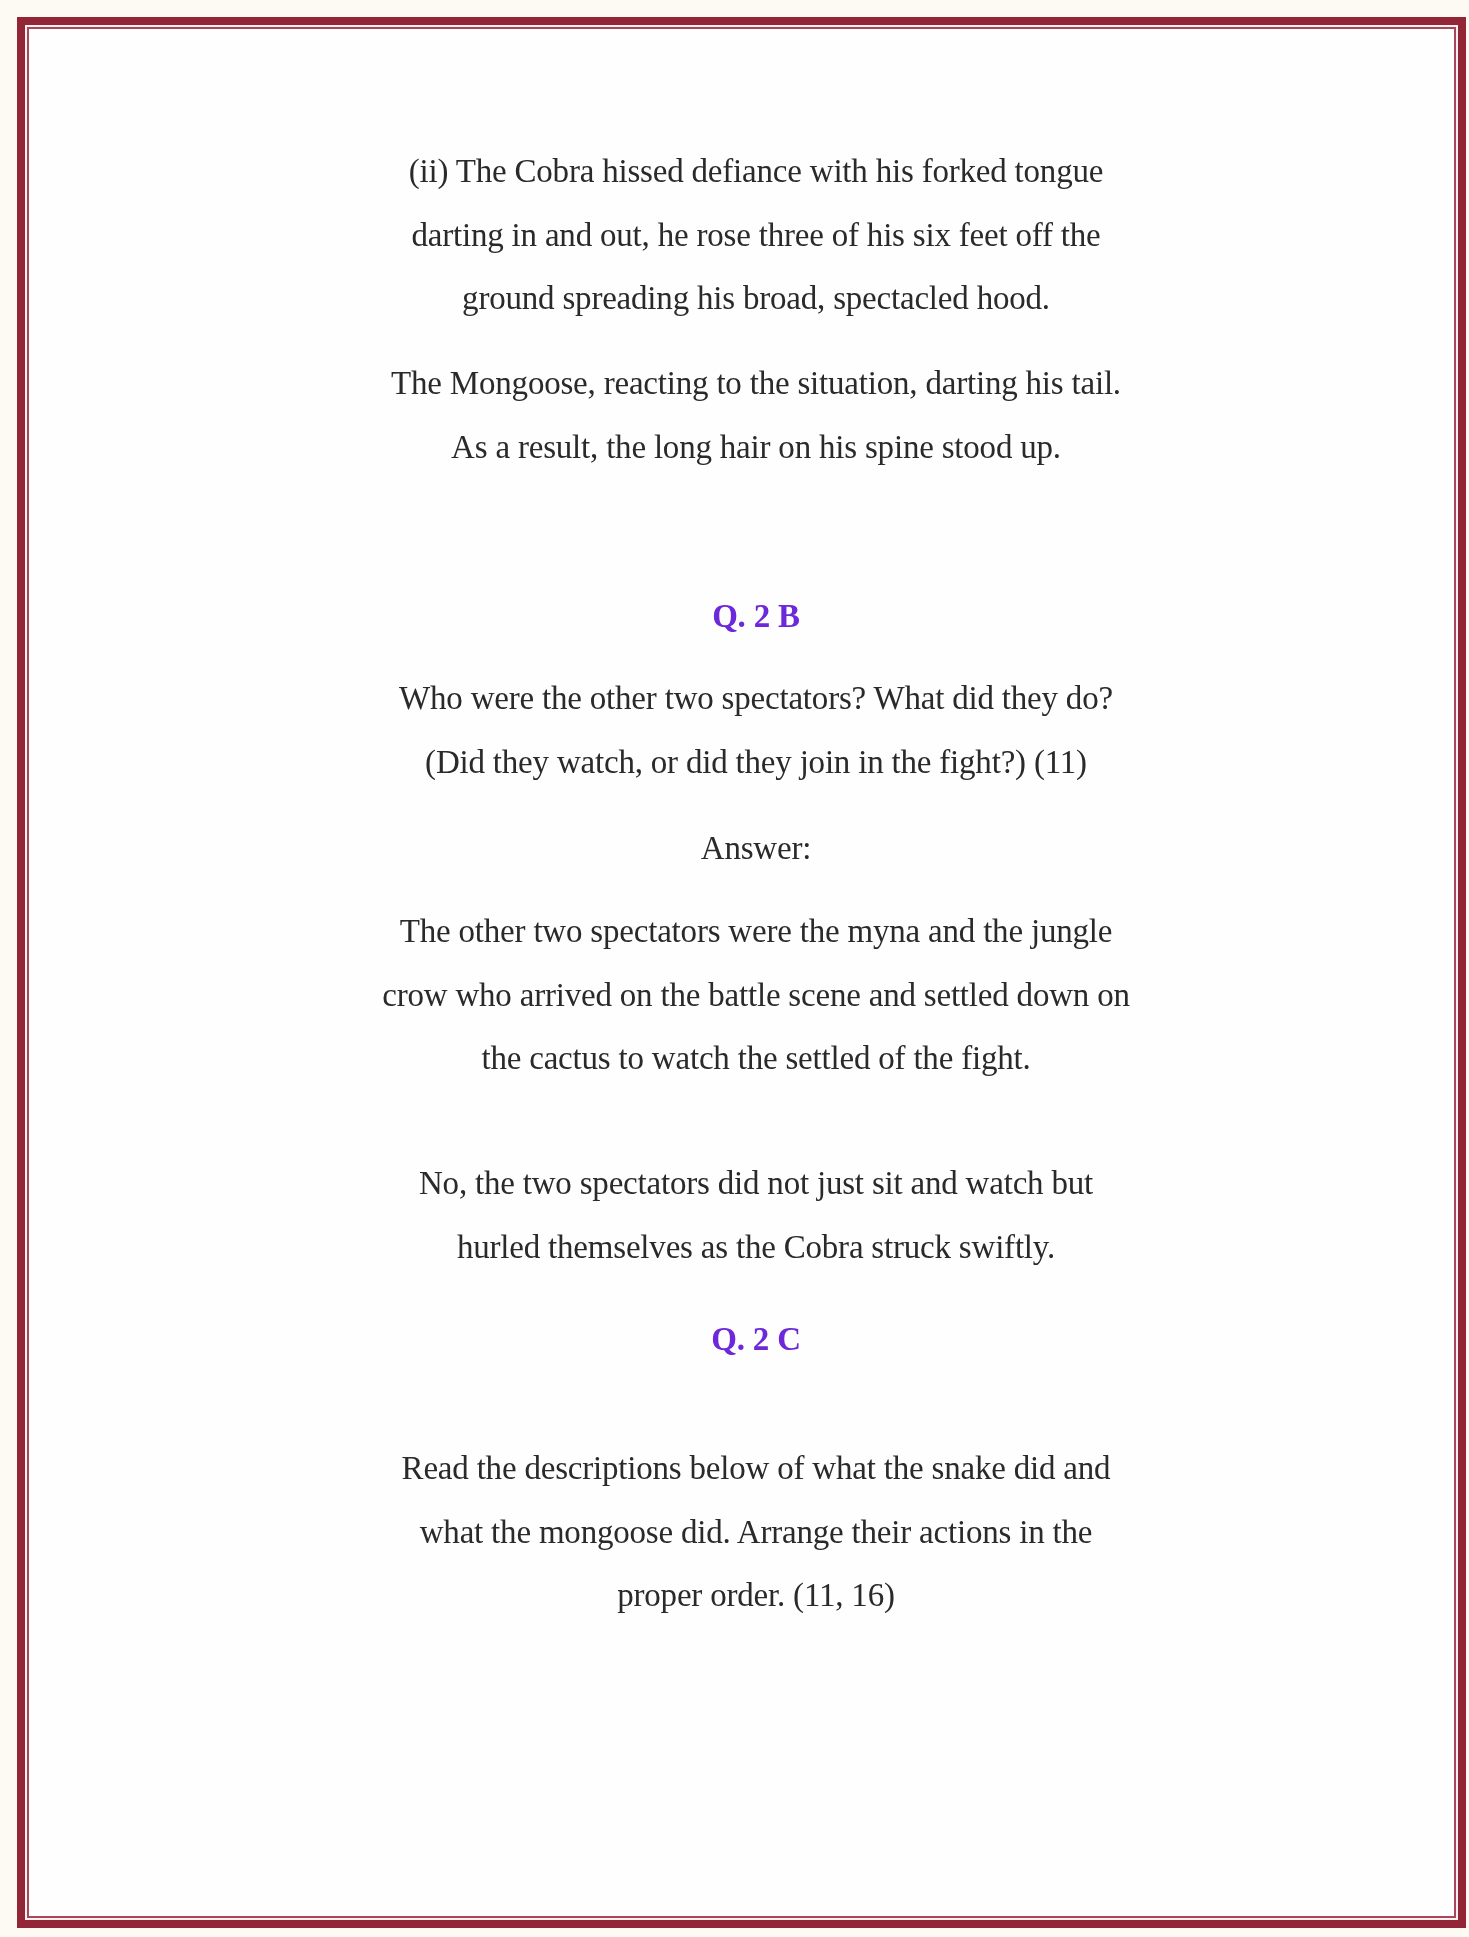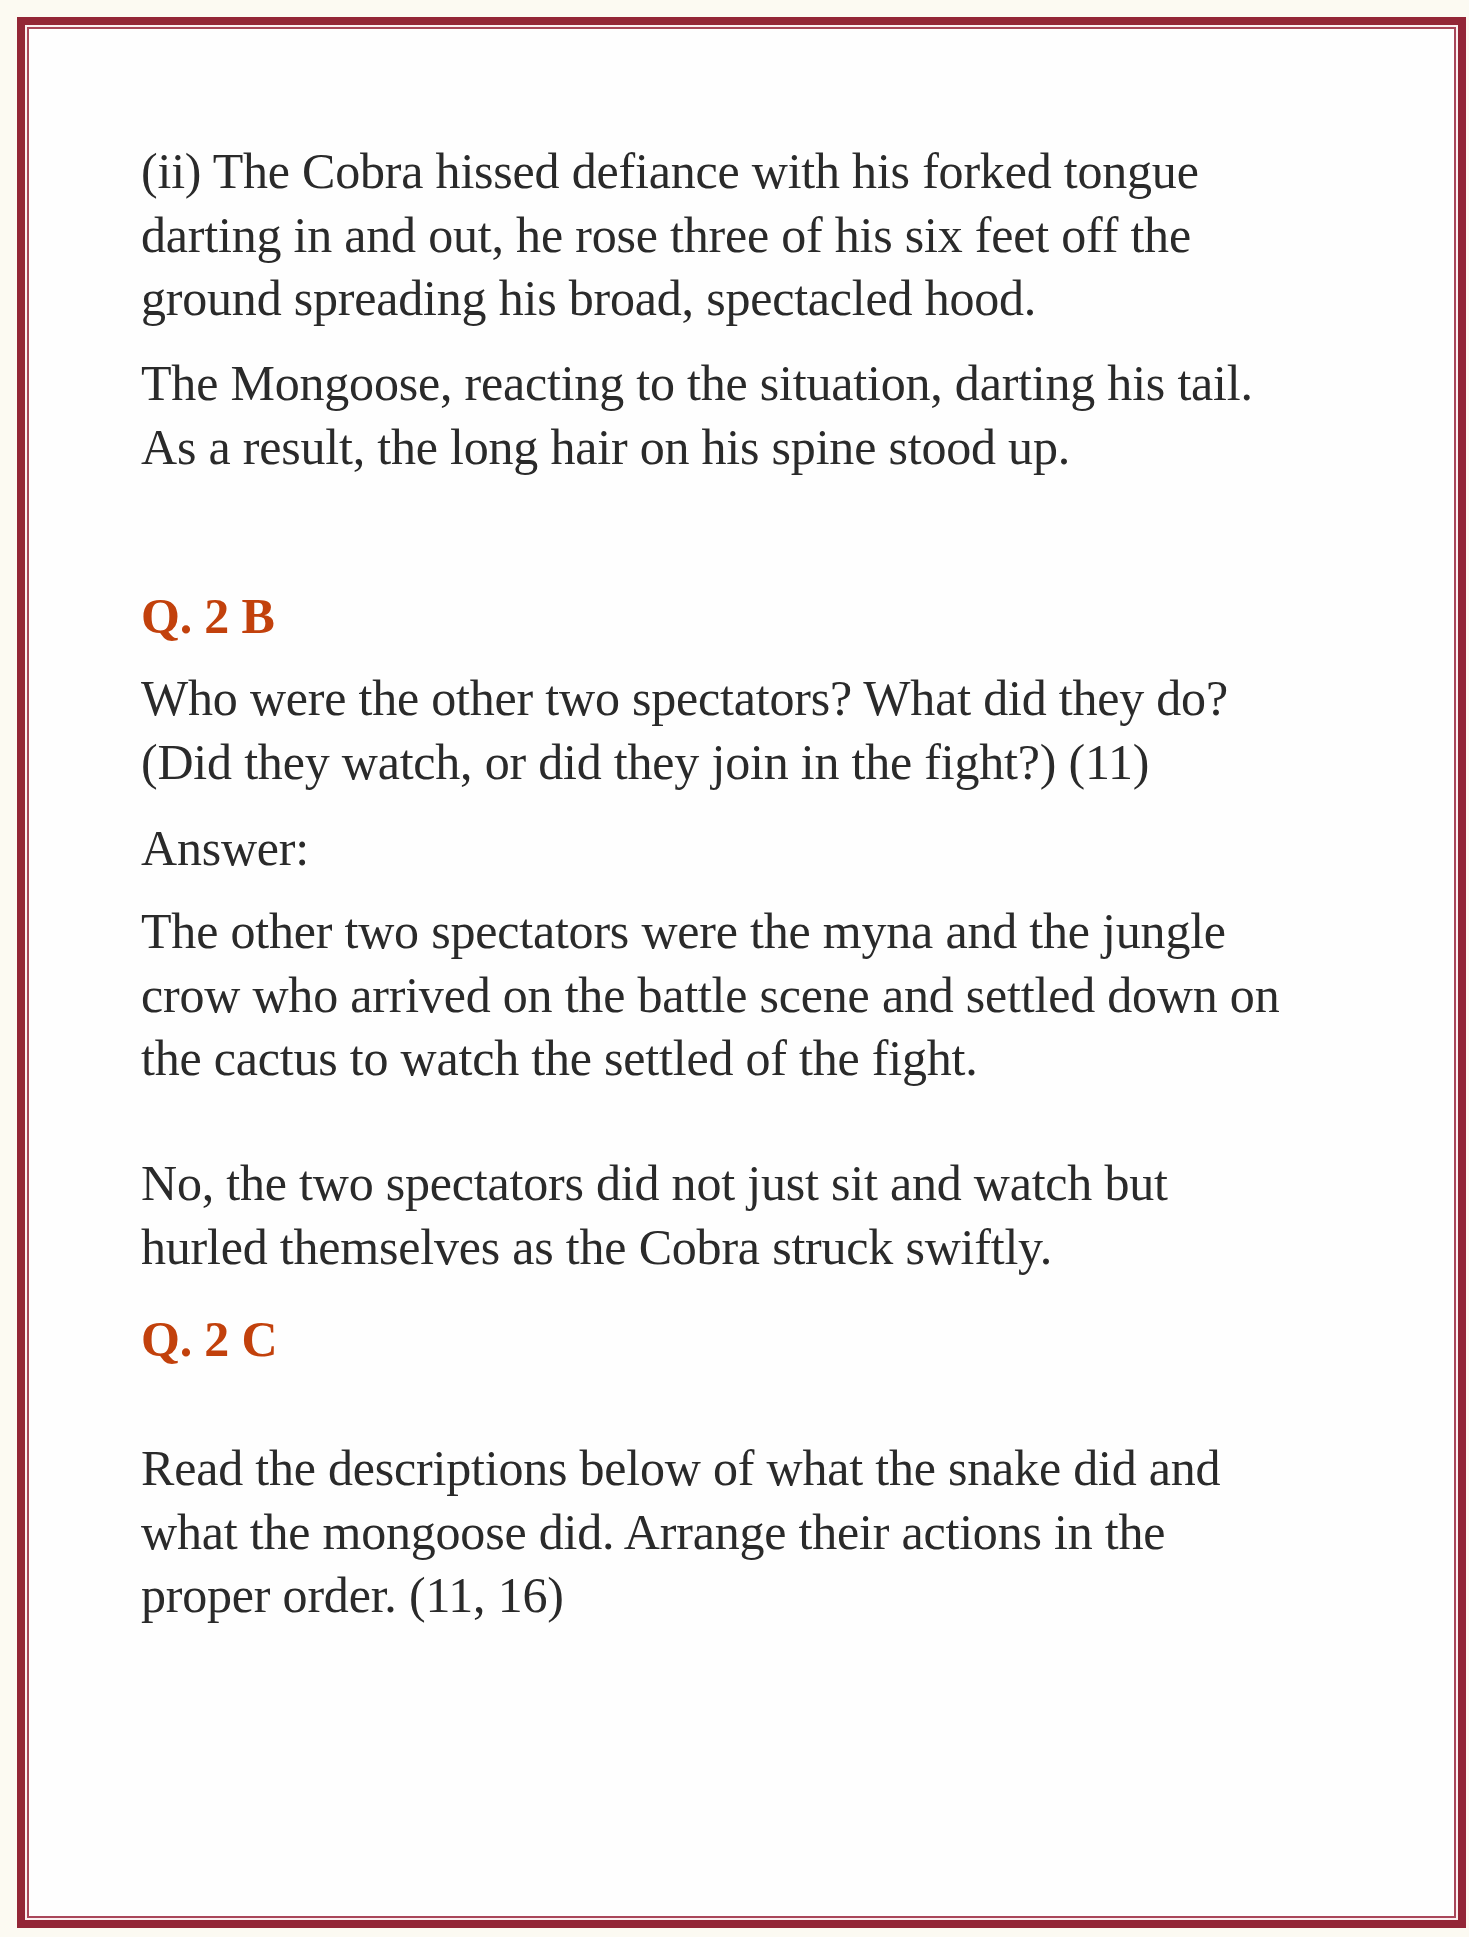--- a/index.html
+++ b/index.html
@@ -32,29 +32,30 @@
     bottom: 2px;
     box-sizing: border-box;
     border: 2px solid #a9475a;
     background: #fefefe;
   }
   .block {
     position: absolute;
     left: 141px;
     width: 1230px;
     margin: 0;
-    font-size: 50px;
+    font-size: 33px;
     line-height: 63.5px;
     color: #2a2a2a;
     letter-spacing: -0.2px;
     white-space: pre-line;
+    text-align: center;
   }
   .heading {
     font-weight: bold;
-    color: #c2410c;
+    color: #6d28d9;
   }
 </style>
 </head>
 <body>
 
 <div class="frame-outer">
   <div class="frame-inner"></div>
 </div>
 
 <p class="block" style="top:140px;">(ii) The Cobra hissed defiance with his forked tongue

